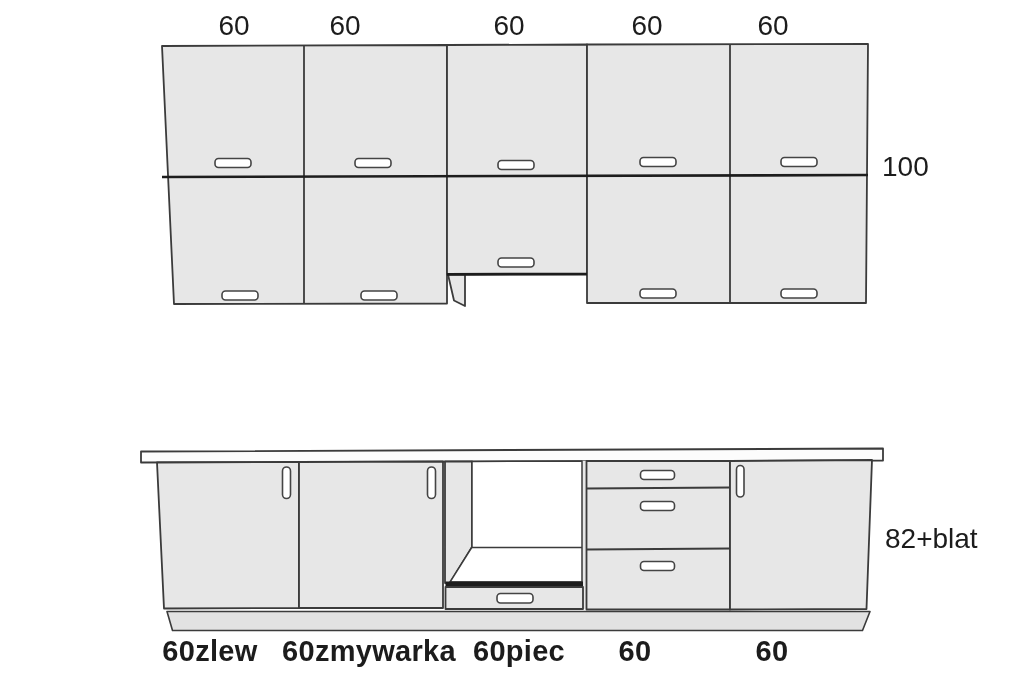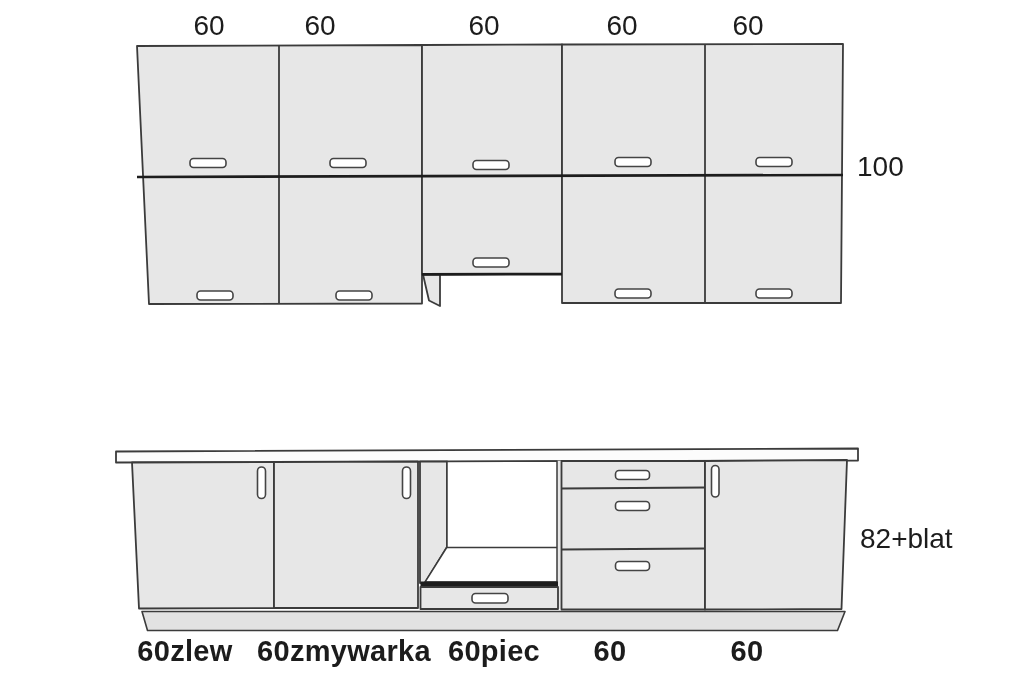--- a/index.html
+++ b/index.html
@@ -1,17 +1,17 @@
 <!DOCTYPE html>
 <html style="--background: #ffffff; --cabinet-fill: #e7e7e7; --plinth-fill: #e2e2e2; --countertop-fill: #fcfcfc; --line: #3b3b3b; --line-strong: #1d1d1d; --handle-fill: #ffffff; --text: #1c1c1c;"><head>
 <meta charset="utf-8">
 <style>
   html,body { margin:0; padding:0; }
   body { background:#ffffff; width:1024px; height:688px; overflow:hidden; }
-  .stage { position:relative; width:844px; height:688px; background:var(--background,#fff); }
+  .stage { position:relative; width:844px; height:688px; background:var(--background,#fff);margin-left:25px; }
   svg { display:block; }
 
   .cab        { fill:var(--cabinet-fill,#e7e7e7); stroke:var(--line,#3b3b3b); stroke-width:1.8; stroke-linejoin:round; }
   .plinth     { fill:var(--plinth-fill,#e2e2e2); stroke:var(--line,#3b3b3b); stroke-width:1.6; stroke-linejoin:round; }
   .counter    { fill:var(--countertop-fill,#fcfcfc); stroke:var(--line,#3b3b3b); stroke-width:1.8; stroke-linejoin:round; }
   .cavity     { fill:#ffffff; stroke:var(--line,#3b3b3b); stroke-width:1.5; stroke-linejoin:round; }
   .sliver     { fill:var(--cabinet-fill,#e7e7e7); stroke:none; }
   .handle     { fill:var(--handle-fill,#ffffff); stroke:#444444; stroke-width:1.6; }
   .ln         { stroke:var(--line,#3b3b3b); stroke-width:1.8; fill:none; }
   .ln-thin    { stroke:var(--line,#3b3b3b); stroke-width:1.3; fill:none; }

